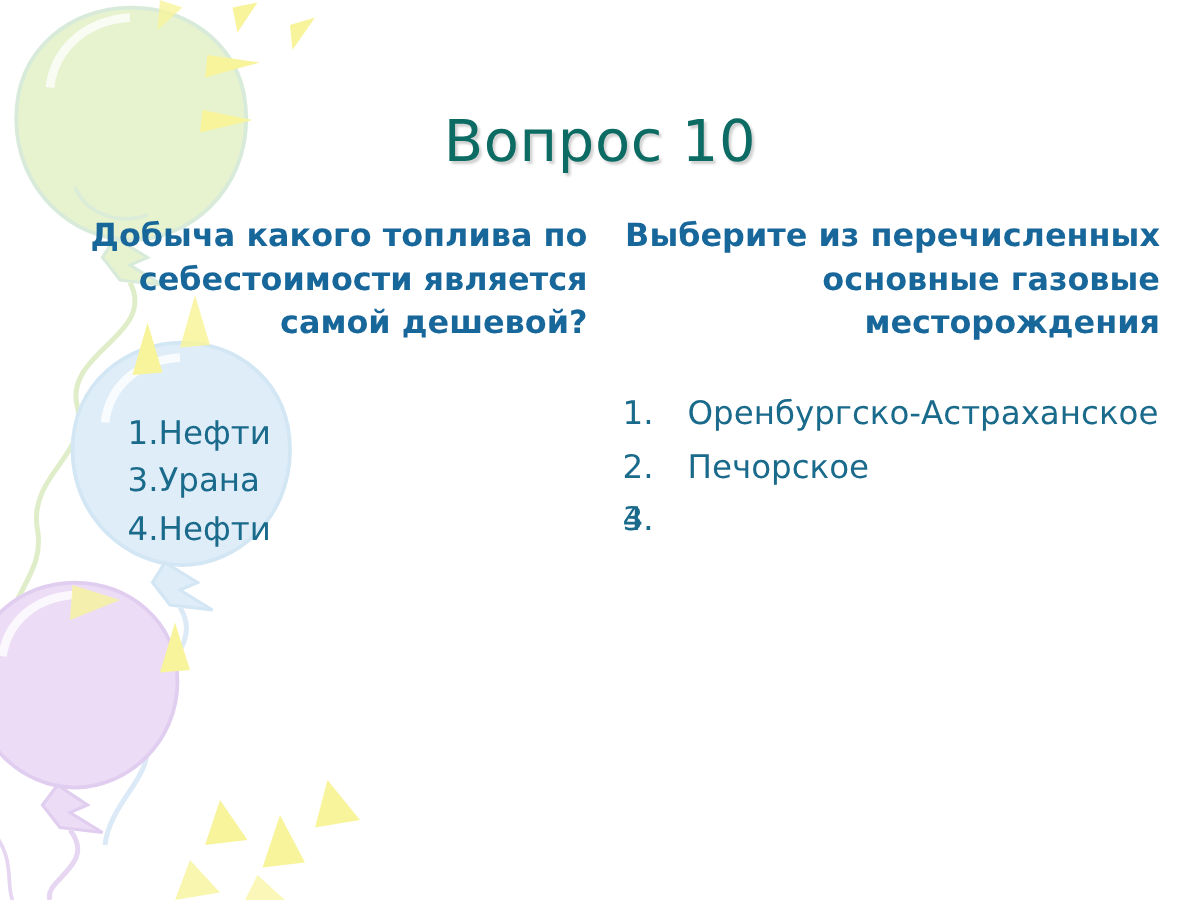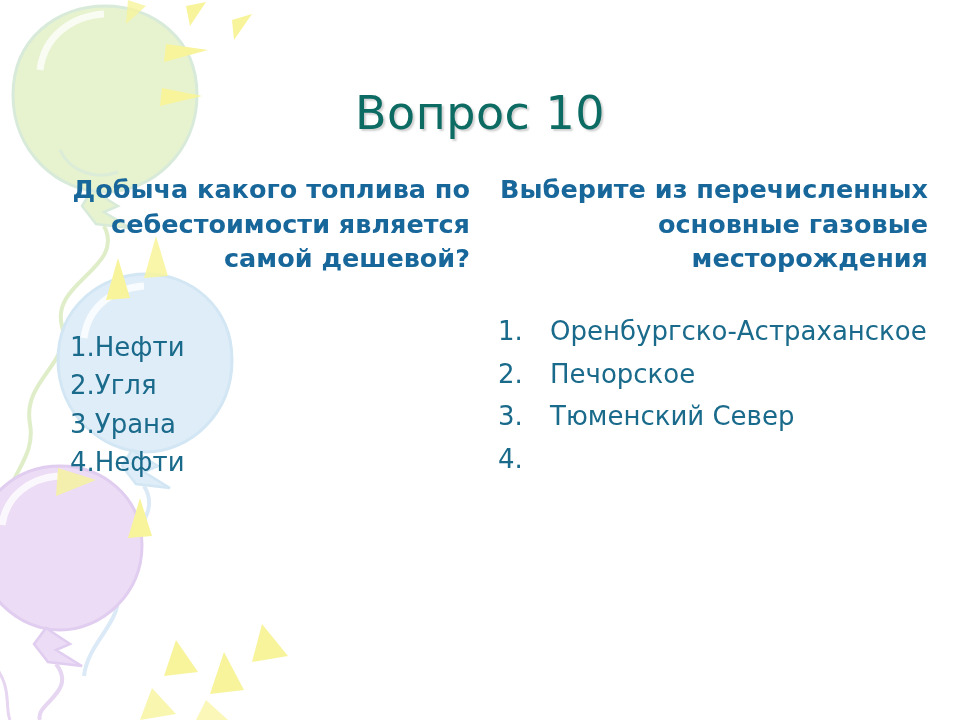--- a/index.html
+++ b/index.html
@@ -68,21 +68,21 @@
   .opt-list {
     list-style: none;
     margin: 0;
     padding: 0;
     color: #1a6a8b;
     font-size: 26px;
     font-weight: normal;
   }
 
   
-  #list-left { margin-top: 52px; }
+  #list-left { margin-top: 52px; margin-left: 32px; }
   #list-left .opt-item {
     line-height: 1.48;
     white-space: nowrap;
   }
   #list-left .opt-num { margin-right: 0; }
 
   
   #list-right { margin-top: 38px; }
   #list-right .opt-item {
     position: relative;
@@ -147,29 +147,28 @@
       <path d="M206 700 L228 720 L196 720 Z" opacity="0.7"></path>
     </g>
   </svg>
 
   <div id="title">Вопрос 10</div>
 
   <div id="col-left" class="column">
     <p class="col-heading">Добыча какого топлива по себестоимости является самой дешевой?</p>
     <ul id="list-left" class="opt-list">
       <li class="opt-item"><span class="opt-num">1.</span><span class="opt-text">Нефти</span></li>
-      <li class="opt-item"><span class="opt-num">2.</span><span class="opt-text">Угля</span></li>
       <li class="opt-item"><span class="opt-num">3.</span><span class="opt-text">Урана</span></li>
       <li class="opt-item"><span class="opt-num">4.</span><span class="opt-text">Нефти</span></li>
     </ul>
   </div>
 
   <div id="col-right" class="column">
     <p class="col-heading">Выберите из перечисленных основные газовые месторождения</p>
     <ul id="list-right" class="opt-list">
       <li class="opt-item"><span class="opt-num">1.</span><span class="opt-text">Оренбургско-Астраханское</span></li>
       <li class="opt-item"><span class="opt-num">2.</span><span class="opt-text">Печорское</span></li>
-      <li class="opt-item"><span class="opt-num">3.</span><span class="opt-text">Тюменский Север</span></li>
+      <li class="opt-item"><span class="opt-num">3.</span></li>
       <li class="opt-item"><span class="opt-num">4.</span></li>
     </ul>
   </div>
 
 </div>
 
 </body></html>

